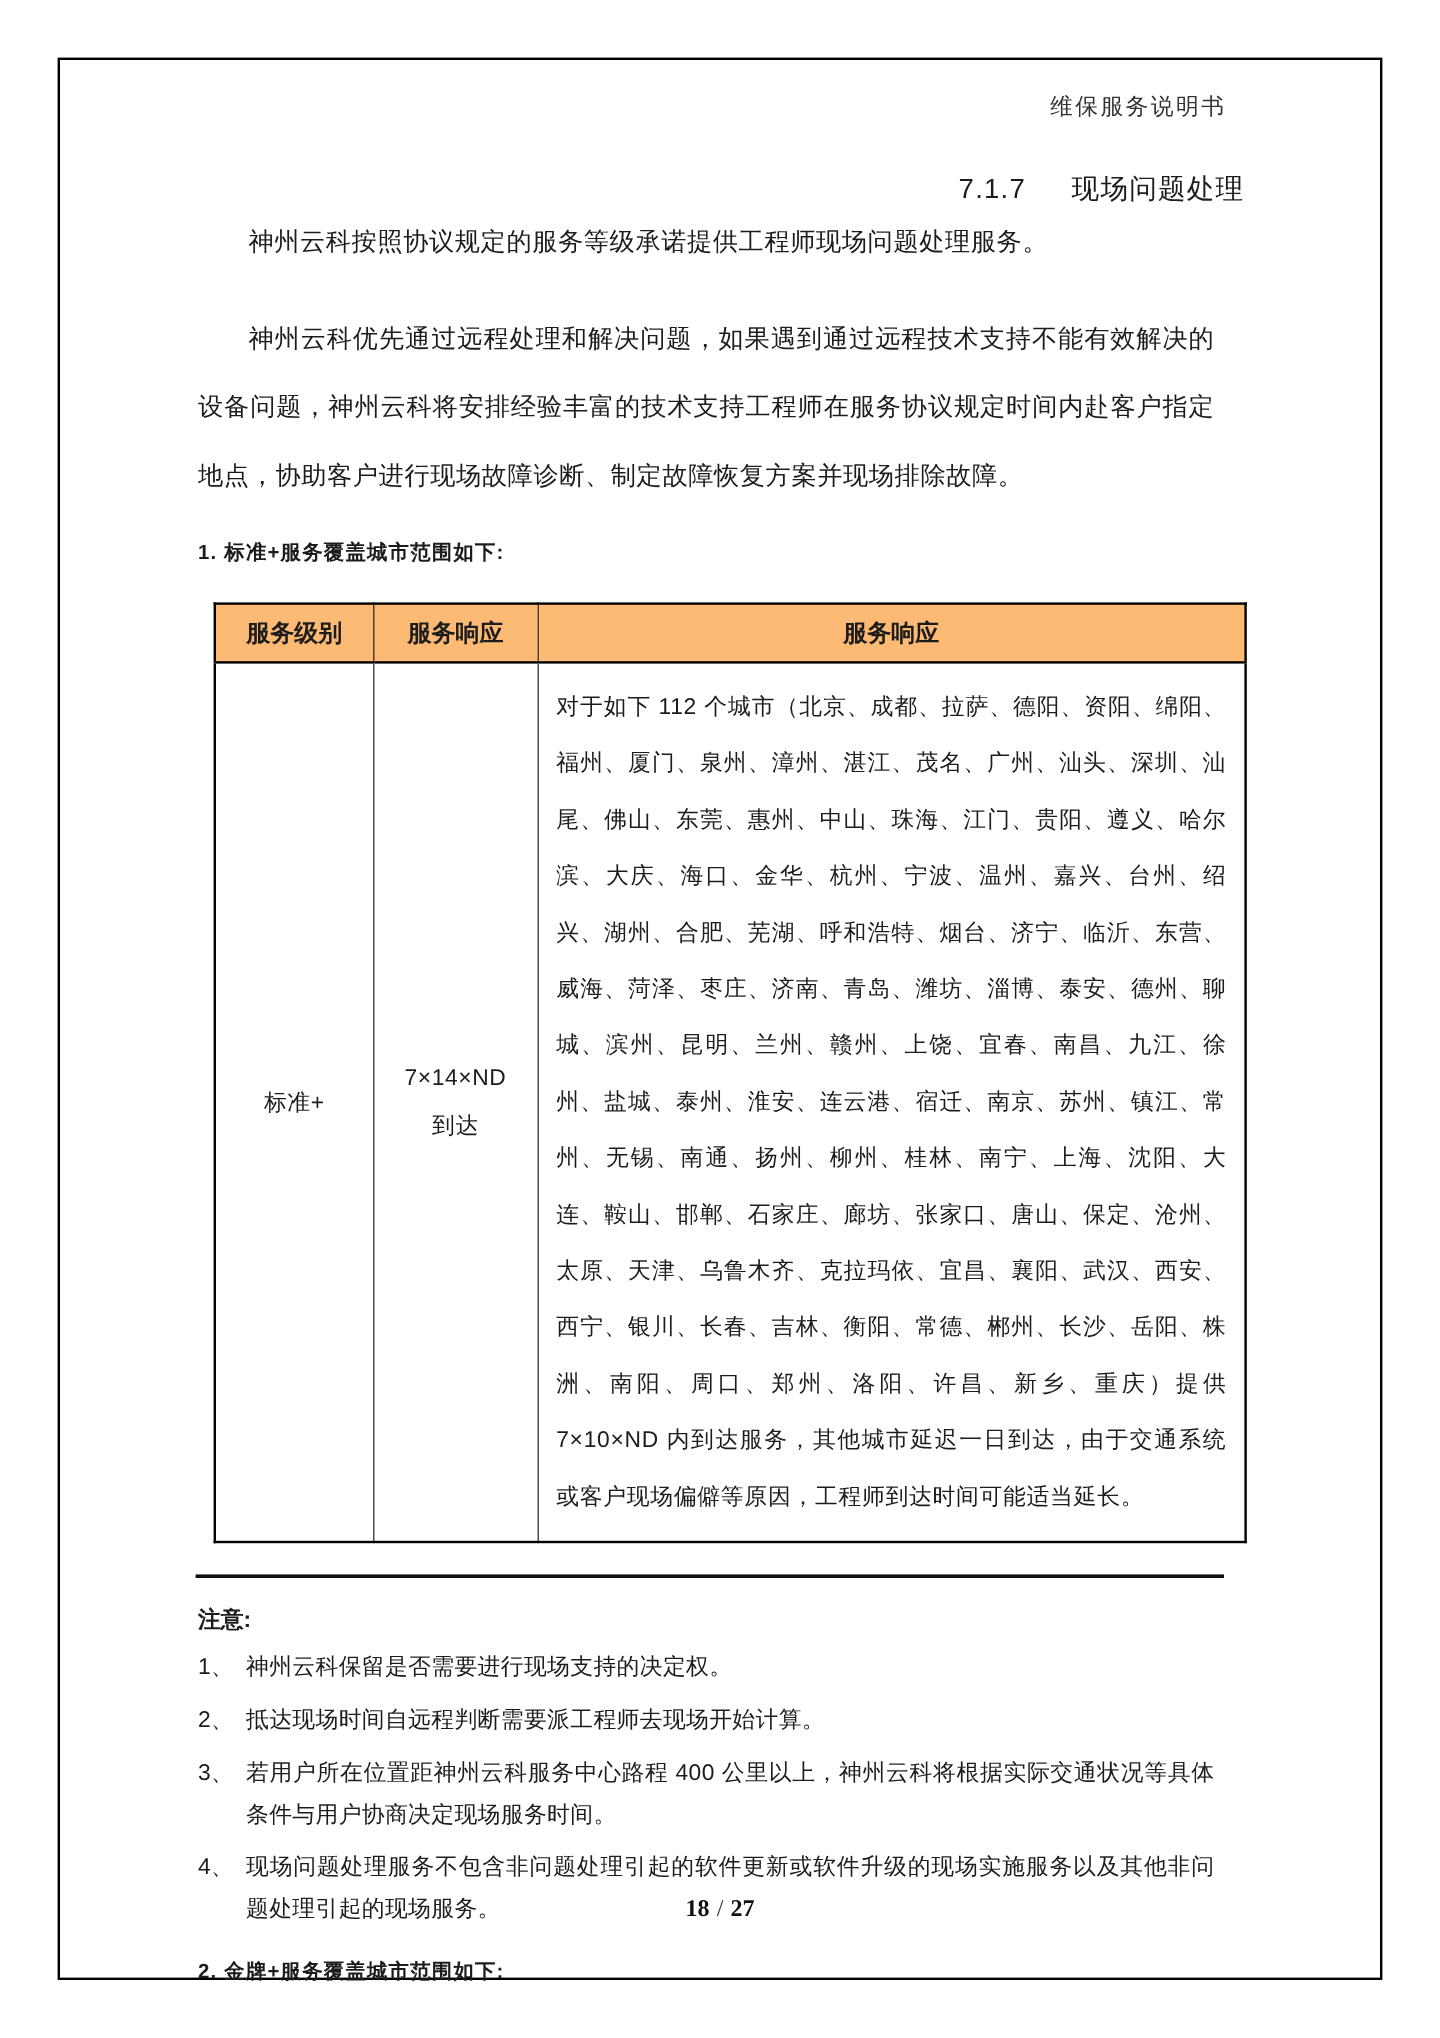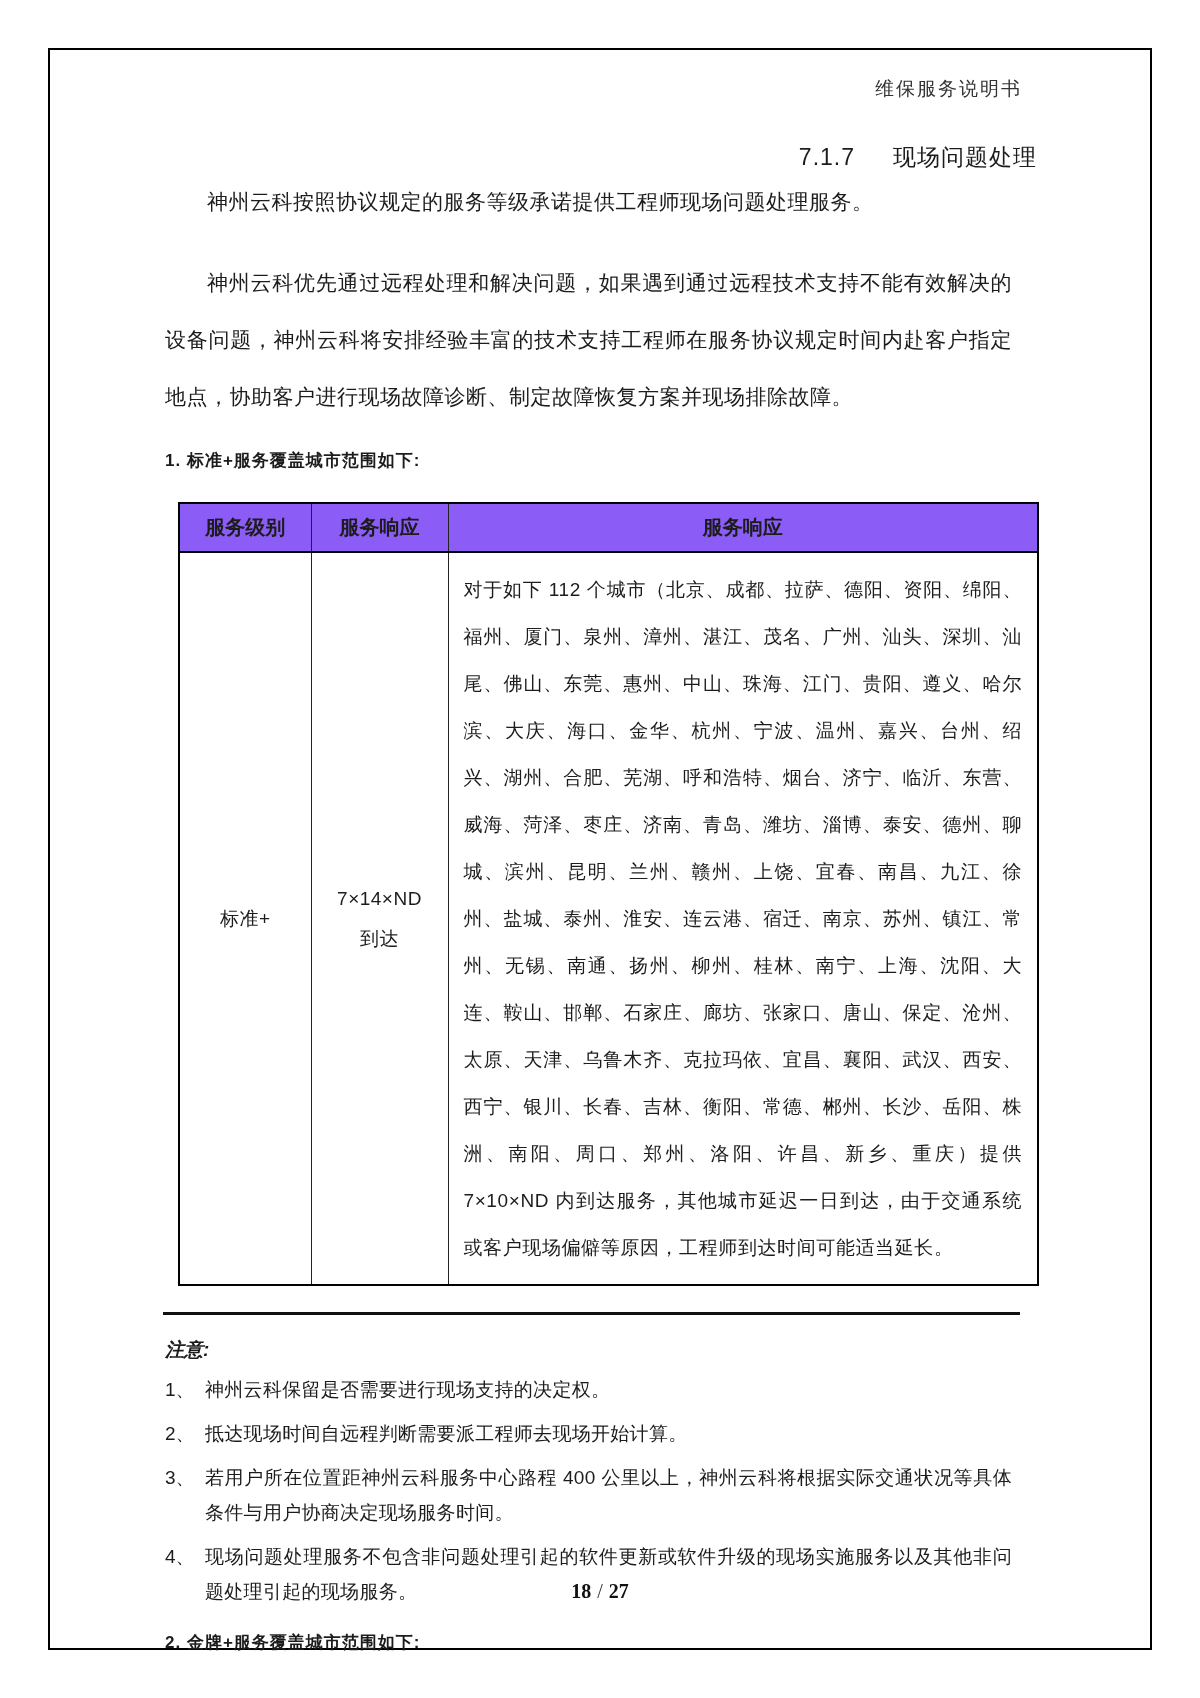--- a/index.html
+++ b/index.html
@@ -59,21 +59,21 @@
     margin:30px 0 0 13px;
     width:859px;
     border-collapse:collapse;
     table-layout:fixed;
   }
   table.svc th, table.svc td{
     border:1px solid #222;
   }
   table.svc{border:2px solid #000;}
   table.svc th{
-    background:#8b5cf6;
+    background:#fdba74;
     height:45px;
     font-size:20px;
     font-weight:700;
     text-align:center;
     border-bottom:2px solid #000;
   }
   .col1{width:132px;}
   .col2{width:137px;}
   .col3{width:590px;}
   td.level-cell{
@@ -102,21 +102,20 @@
     margin-top:26px;
     margin-left:-2px;
     width:857px;
     height:3px;
     background:#111;
   }
   .notes-label{
     margin-top:22px;
     font-size:19px;
     font-weight:700;
-    font-style:italic;
   }
   .note-item{
     display:flex;
     margin-top:9px;
     width:847px;
   }
   .note-num{
     flex:0 0 40px;
     font-size:19px;
     line-height:35px;

